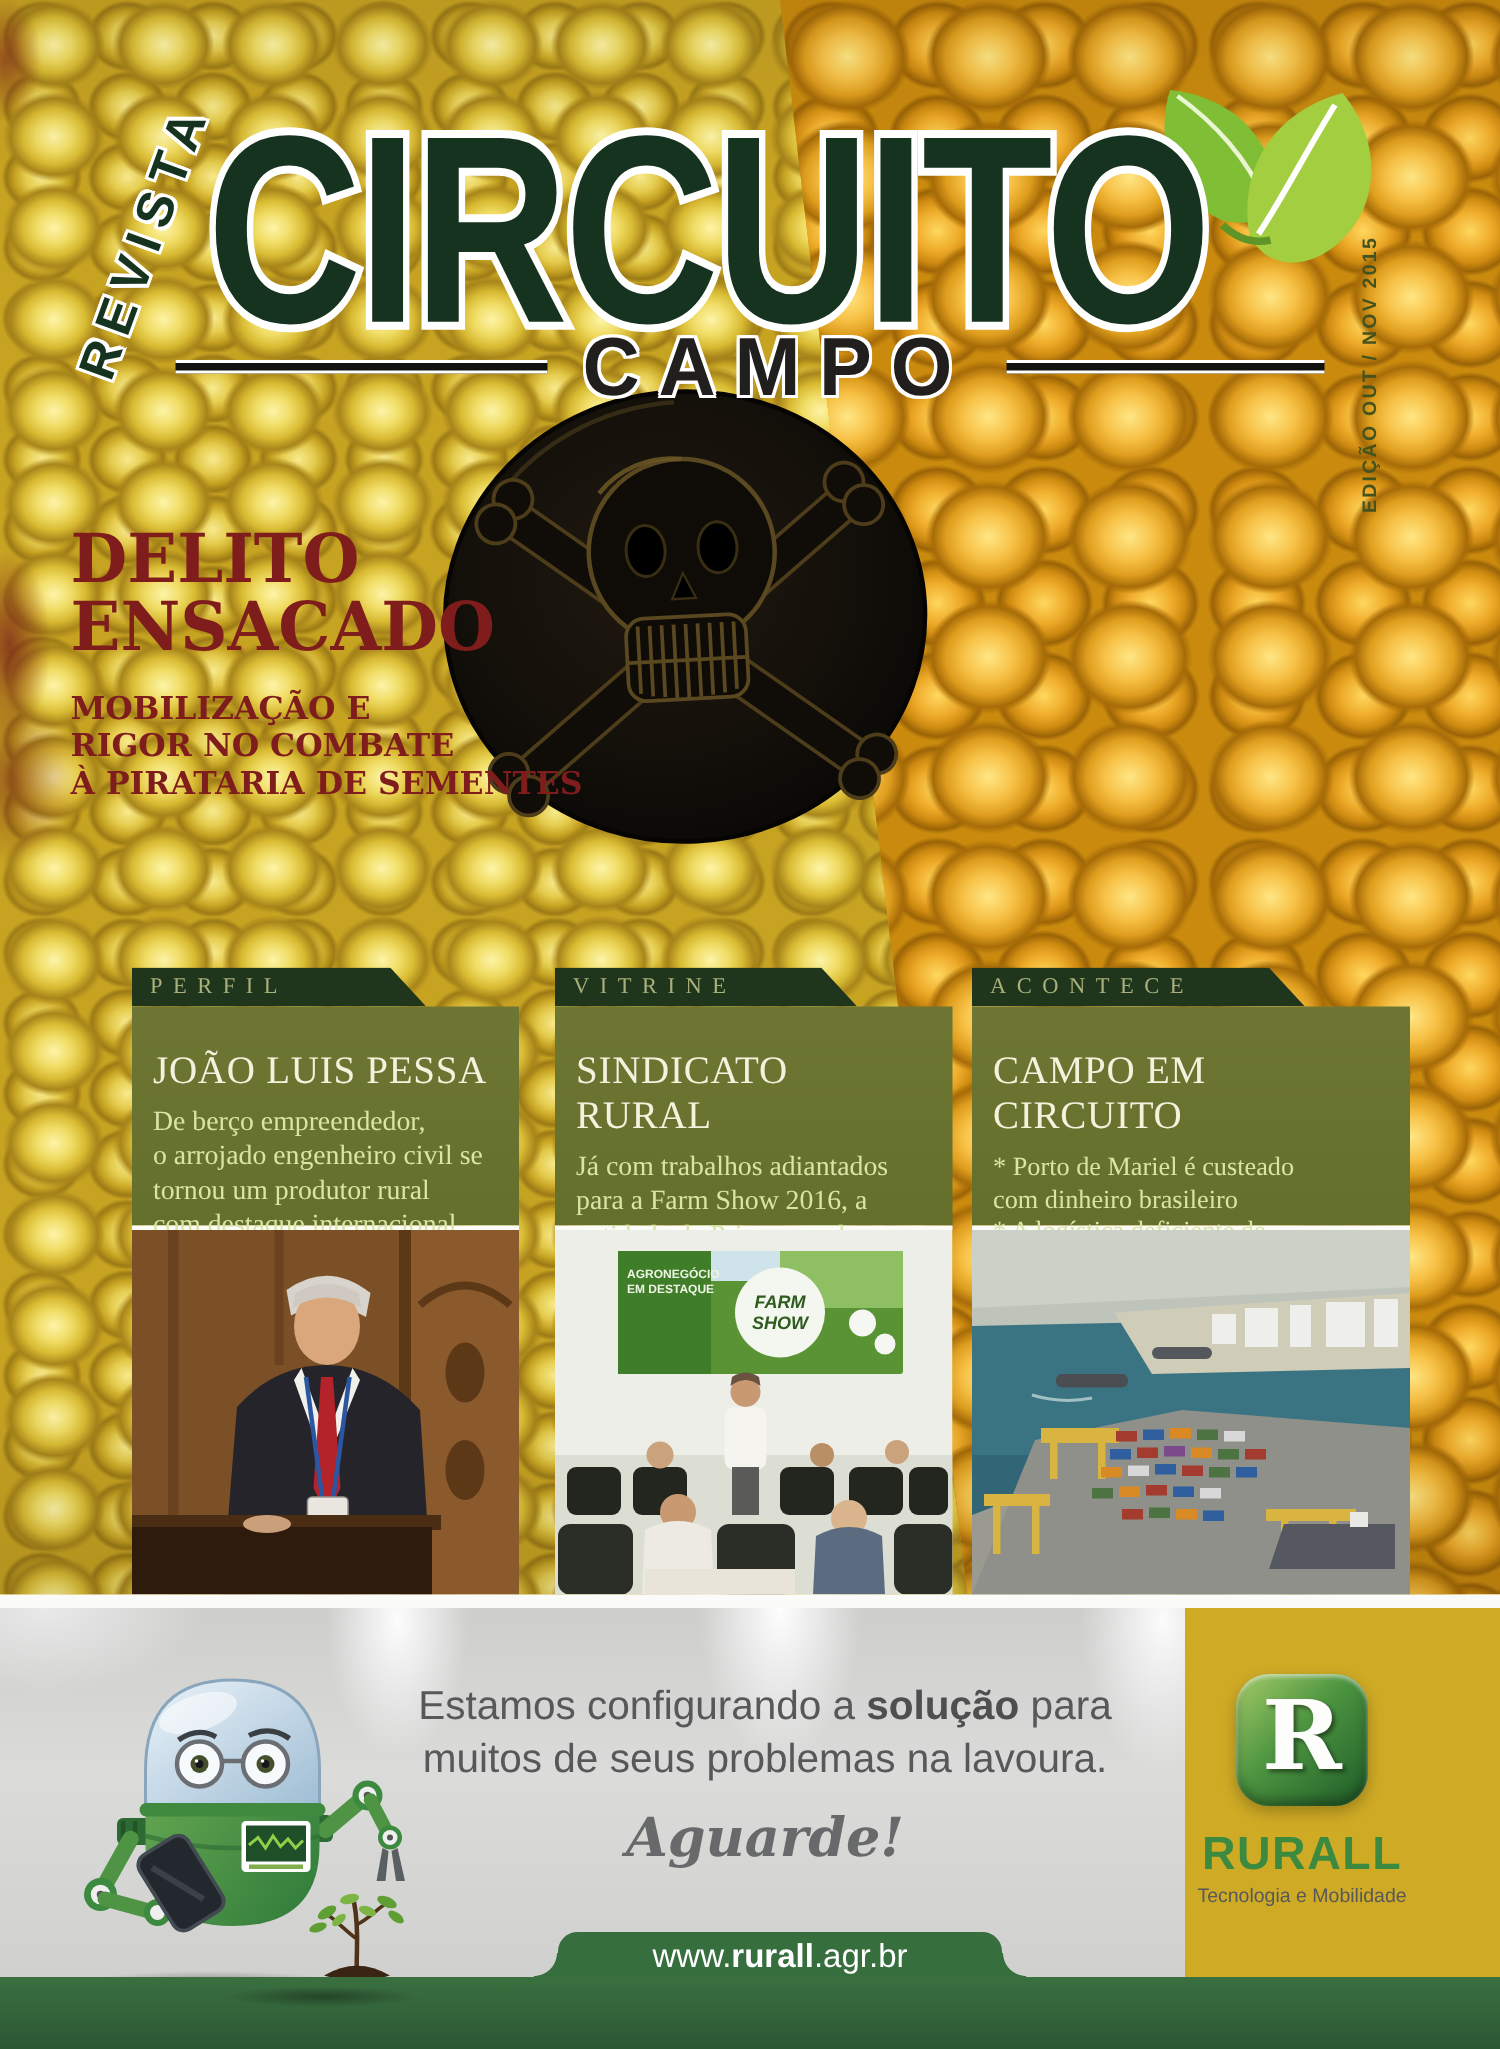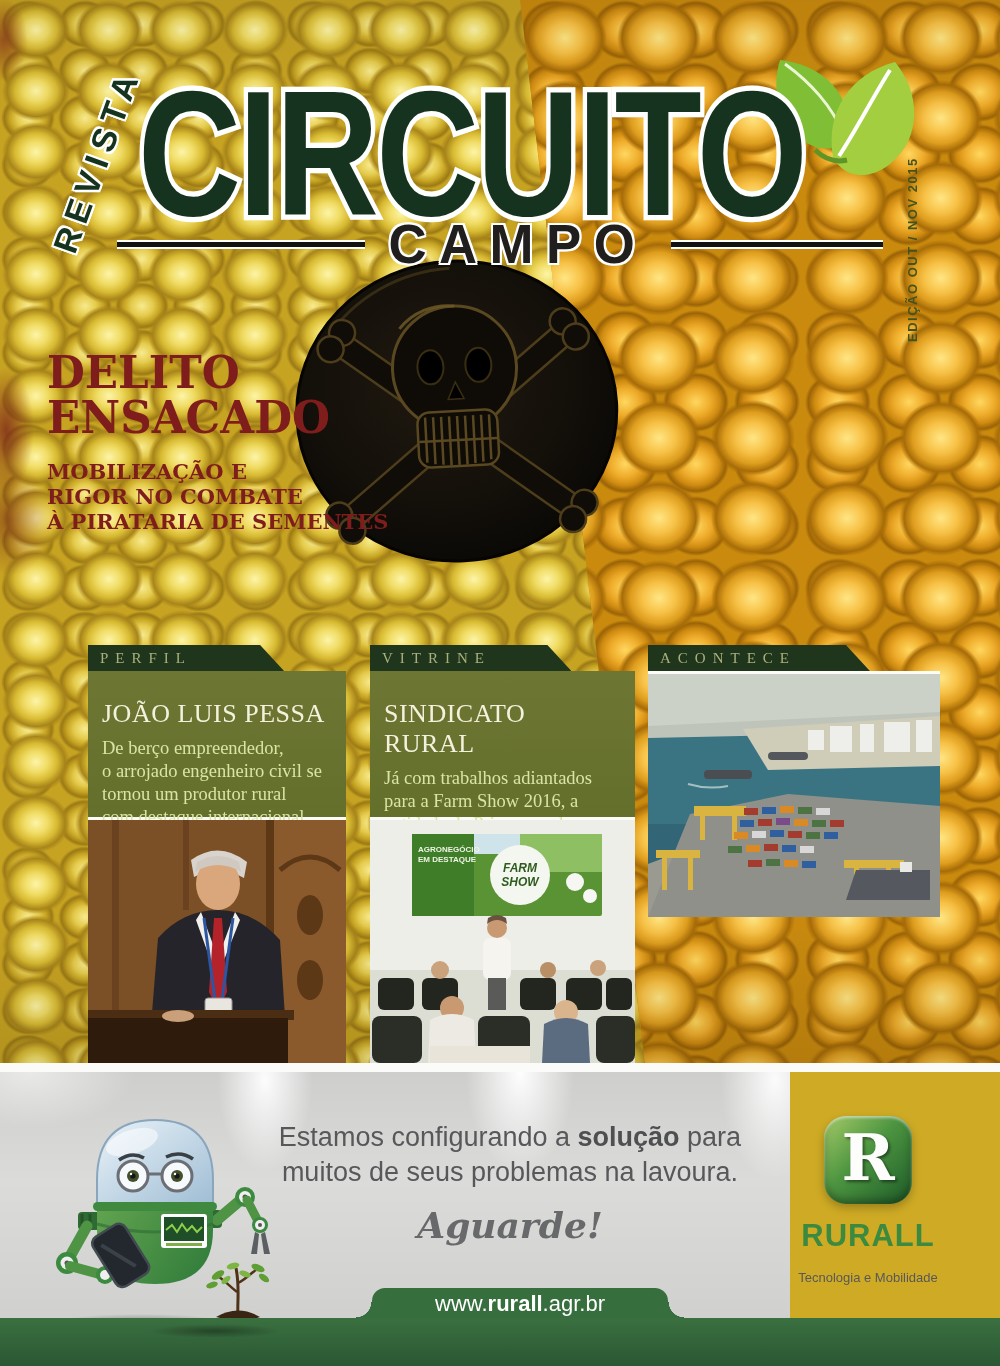--- a/index.html
+++ b/index.html
@@ -86,21 +86,21 @@
   .sapling{position:absolute;left:198px;top:188px;}
 
   .brand{position:absolute;left:788px;top:44px;width:160px;text-align:center;}
   .brand-mark{position:relative;width:88px;height:88px;margin:0 auto;border-radius:22px;
       background:linear-gradient(135deg,#a6cc68,#4c9440 45%,#1e5b28);
       box-shadow:inset 0 2px 3px rgba(255,255,255,.55), inset 0 -4px 8px rgba(0,0,0,.35), 0 4px 10px rgba(0,0,0,.25);}
   .brand-mark span{position:absolute;left:0;top:-2px;width:100%;
       font-family:"DejaVu Serif","Liberation Serif",serif;font-weight:bold;font-size:64px;line-height:88px;color:#fdfdfb;
       text-shadow:2px 2px 3px rgba(0,0,0,.45);}
   .brand-name{margin-top:14px;font-size:31px;font-weight:bold;letter-spacing:1px;color:#3c8a3f;}
-  .brand-tag{margin-top:16px;font-size:13px;color:#58585a;}
+  .brand-tag{margin-top:2px;font-size:13px;color:#58585a;}
 
   
   .bar{position:absolute;left:0;top:1318px;width:1000px;height:48px;z-index:5;
        background:linear-gradient(180deg,#3a7040,#2b5733);}
   .bar-blob{position:absolute;left:150px;top:6px;width:130px;height:14px;
        background:radial-gradient(closest-side,rgba(0,0,0,.35),transparent);}
   .url-tab{position:absolute;left:372px;top:1288px;width:296px;height:30px;z-index:5;
        background:#376e3e;border-radius:13px 13px 0 0;text-align:center;line-height:32px;
        font-size:22px;color:#fff;}
   .url-tab::before{content:"";position:absolute;left:-16px;bottom:0;width:16px;height:16px;
@@ -275,20 +275,28 @@
       <circle cx="82" cy="188" r="12" fill="#c99a72"></circle>
       <path d="M60,200 q22,-12 44,0 l2,43 h-48 z" fill="#eceae2"></path>
       <circle cx="196" cy="192" r="12" fill="#d9b48c"></circle>
       <path d="M174,204 q22,-12 44,0 l2,39 h-48 z" fill="#5b6b80"></path>
       <rect x="60" y="226" width="100" height="17" fill="#e8e4da"></rect>
     </svg>
   </div>
 
   <div class="panel" style="left:648px;width:292px;">
     <div class="panel-tag">ACONTECE</div>
+    <div class="panel-body">
+      <h3 class="panel-title">CAMPO EM CIRCUITO</h3>
+      <div class="panel-text" style="font-size:17.5px;">* Porto de Mariel é custeado
+ com dinheiro brasileiro
+* A logística deficiente de
+investimentos se repete
+na região de Matopiba</div>
+    </div>
     <svg class="panel-photo" width="292" height="243" viewBox="0 0 292 243">
       <rect width="292" height="243" fill="#3a7482"></rect>
       <rect width="292" height="52" fill="#ccd1c8"></rect>
       <path d="M0,52 L292,38 L292,58 L0,64 Z" fill="#bfc4ba"></path>
       <path d="M95,55 L292,42 L292,92 L120,96 Z" fill="#cfccb8"></path>
       <g fill="#eeeeea">
           <rect x="160" y="56" width="16" height="20"></rect>
           <rect x="182" y="52" width="22" height="26"></rect>
           <rect x="212" y="50" width="14" height="28"></rect>
           <rect x="236" y="48" width="26" height="30"></rect>

